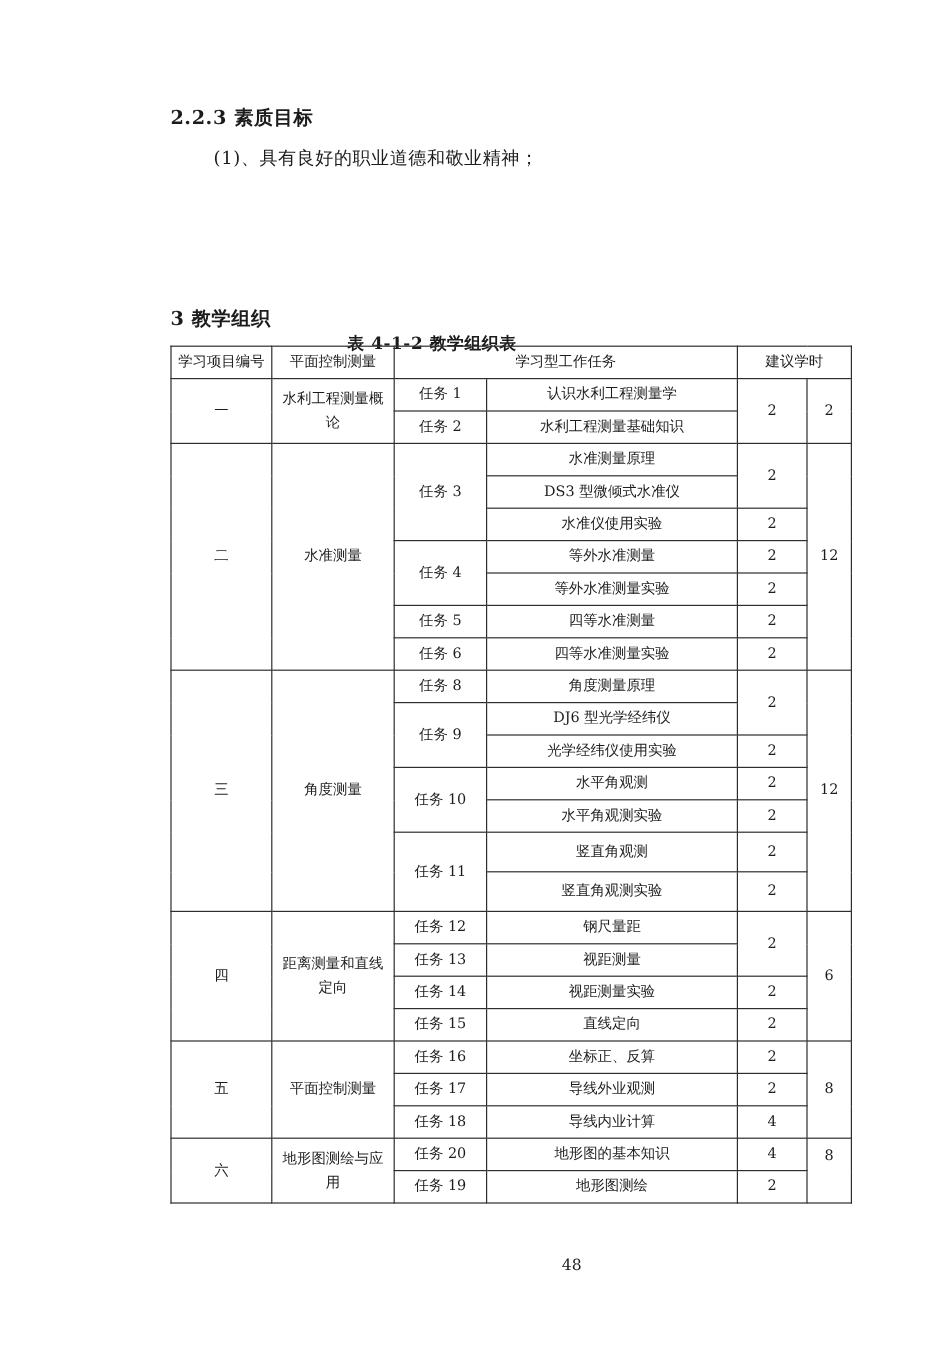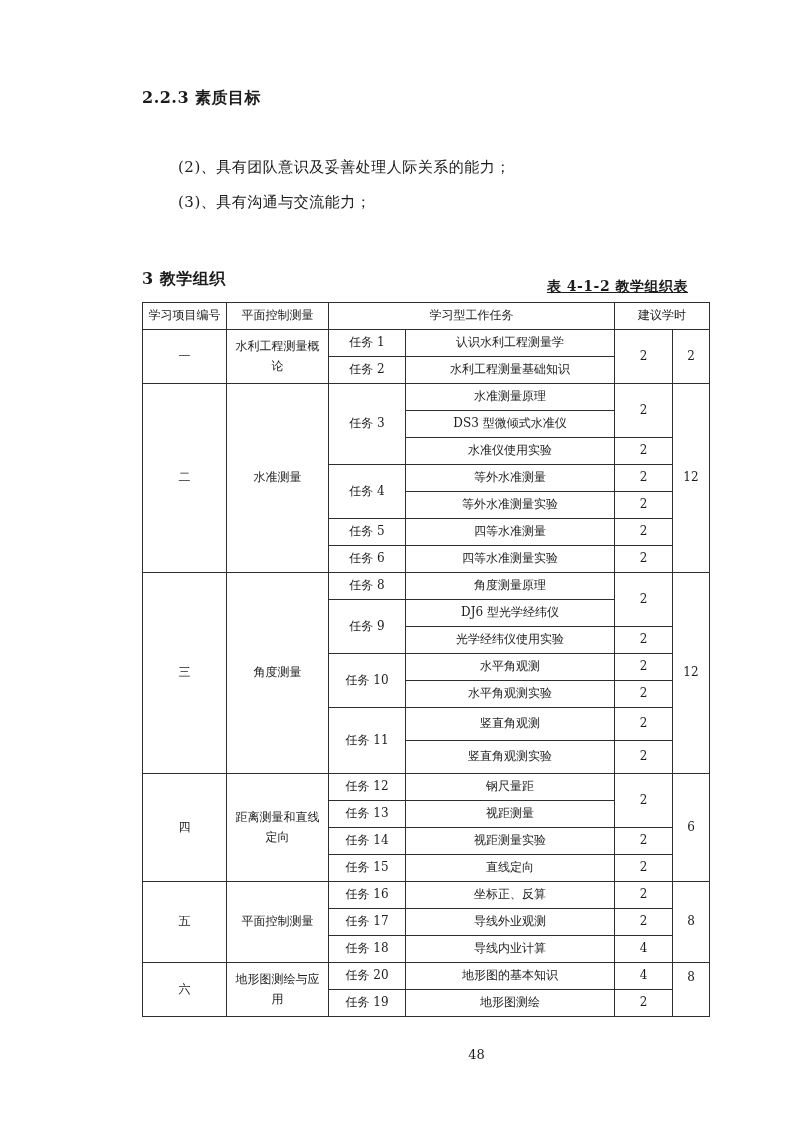--- a/index.html
+++ b/index.html
@@ -15,48 +15,47 @@
   }
   .h-bold {
     position: absolute;
     left: 110px;
     font-size: 16px;
     font-weight: bold;
     letter-spacing: 0.5px;
     white-space: nowrap;
   }
   #heading-quality { top: 88px; }
-  #heading-org { top: 269px; }
+  #heading-org { top: 256px; }
   .list-item {
     position: absolute;
     left: 146px;
     margin: 0;
     font-size: 15px;
     letter-spacing: 0.5px;
     white-space: nowrap;
   }
   #q-item-0 { top: 123px; }
   #q-item-1 { top: 158px; }
   #q-item-2 { top: 193px; }
   #q-item-3 { top: 227px; }
   .caption {
     position: absolute;
     top: 278px;
     left: 0;
     width: 656px;
-    text-align: right;
+    text-align: center;
     font-size: 14px;
     font-weight: bold;
     letter-spacing: 0.5px;
-    text-decoration: underline;
   }
   table.org-table {
     position: absolute;
     left: 110px;
-    top: 302px;
+    top: 288px;
     width: 567px;
     border-collapse: collapse;
     table-layout: fixed;
   }
   .org-table th, .org-table td {
     border: 1px solid #2e2e2e;
     text-align: center;
     vertical-align: middle;
     font-size: 12px;
     font-weight: normal;
@@ -77,22 +76,21 @@
     padding-left: 48px;
   }
 </style>
 </head>
 <body>
 
 <div class="page">
 
   <div id="heading-quality" class="h-bold">2.2.3 素质目标</div>
 
-  <p id="q-item-1" class="list-item">(2)、具有团队意识及妥善处理人际关系的能力；</p>
-  <p id="q-item-2" class="list-item">(3)、具有沟通与交流能力；</p>
+  <p id="q-item-0" class="list-item">(1)、具有良好的职业道德和敬业精神；</p>
 
   <div id="heading-org" class="h-bold">3 教学组织</div>
 
   <div class="caption">表 4-1-2 教学组织表</div>
 
   <table class="org-table">
     <colgroup>
       <col style="width:84px">
         <col style="width:102px">
         <col style="width:77px">

